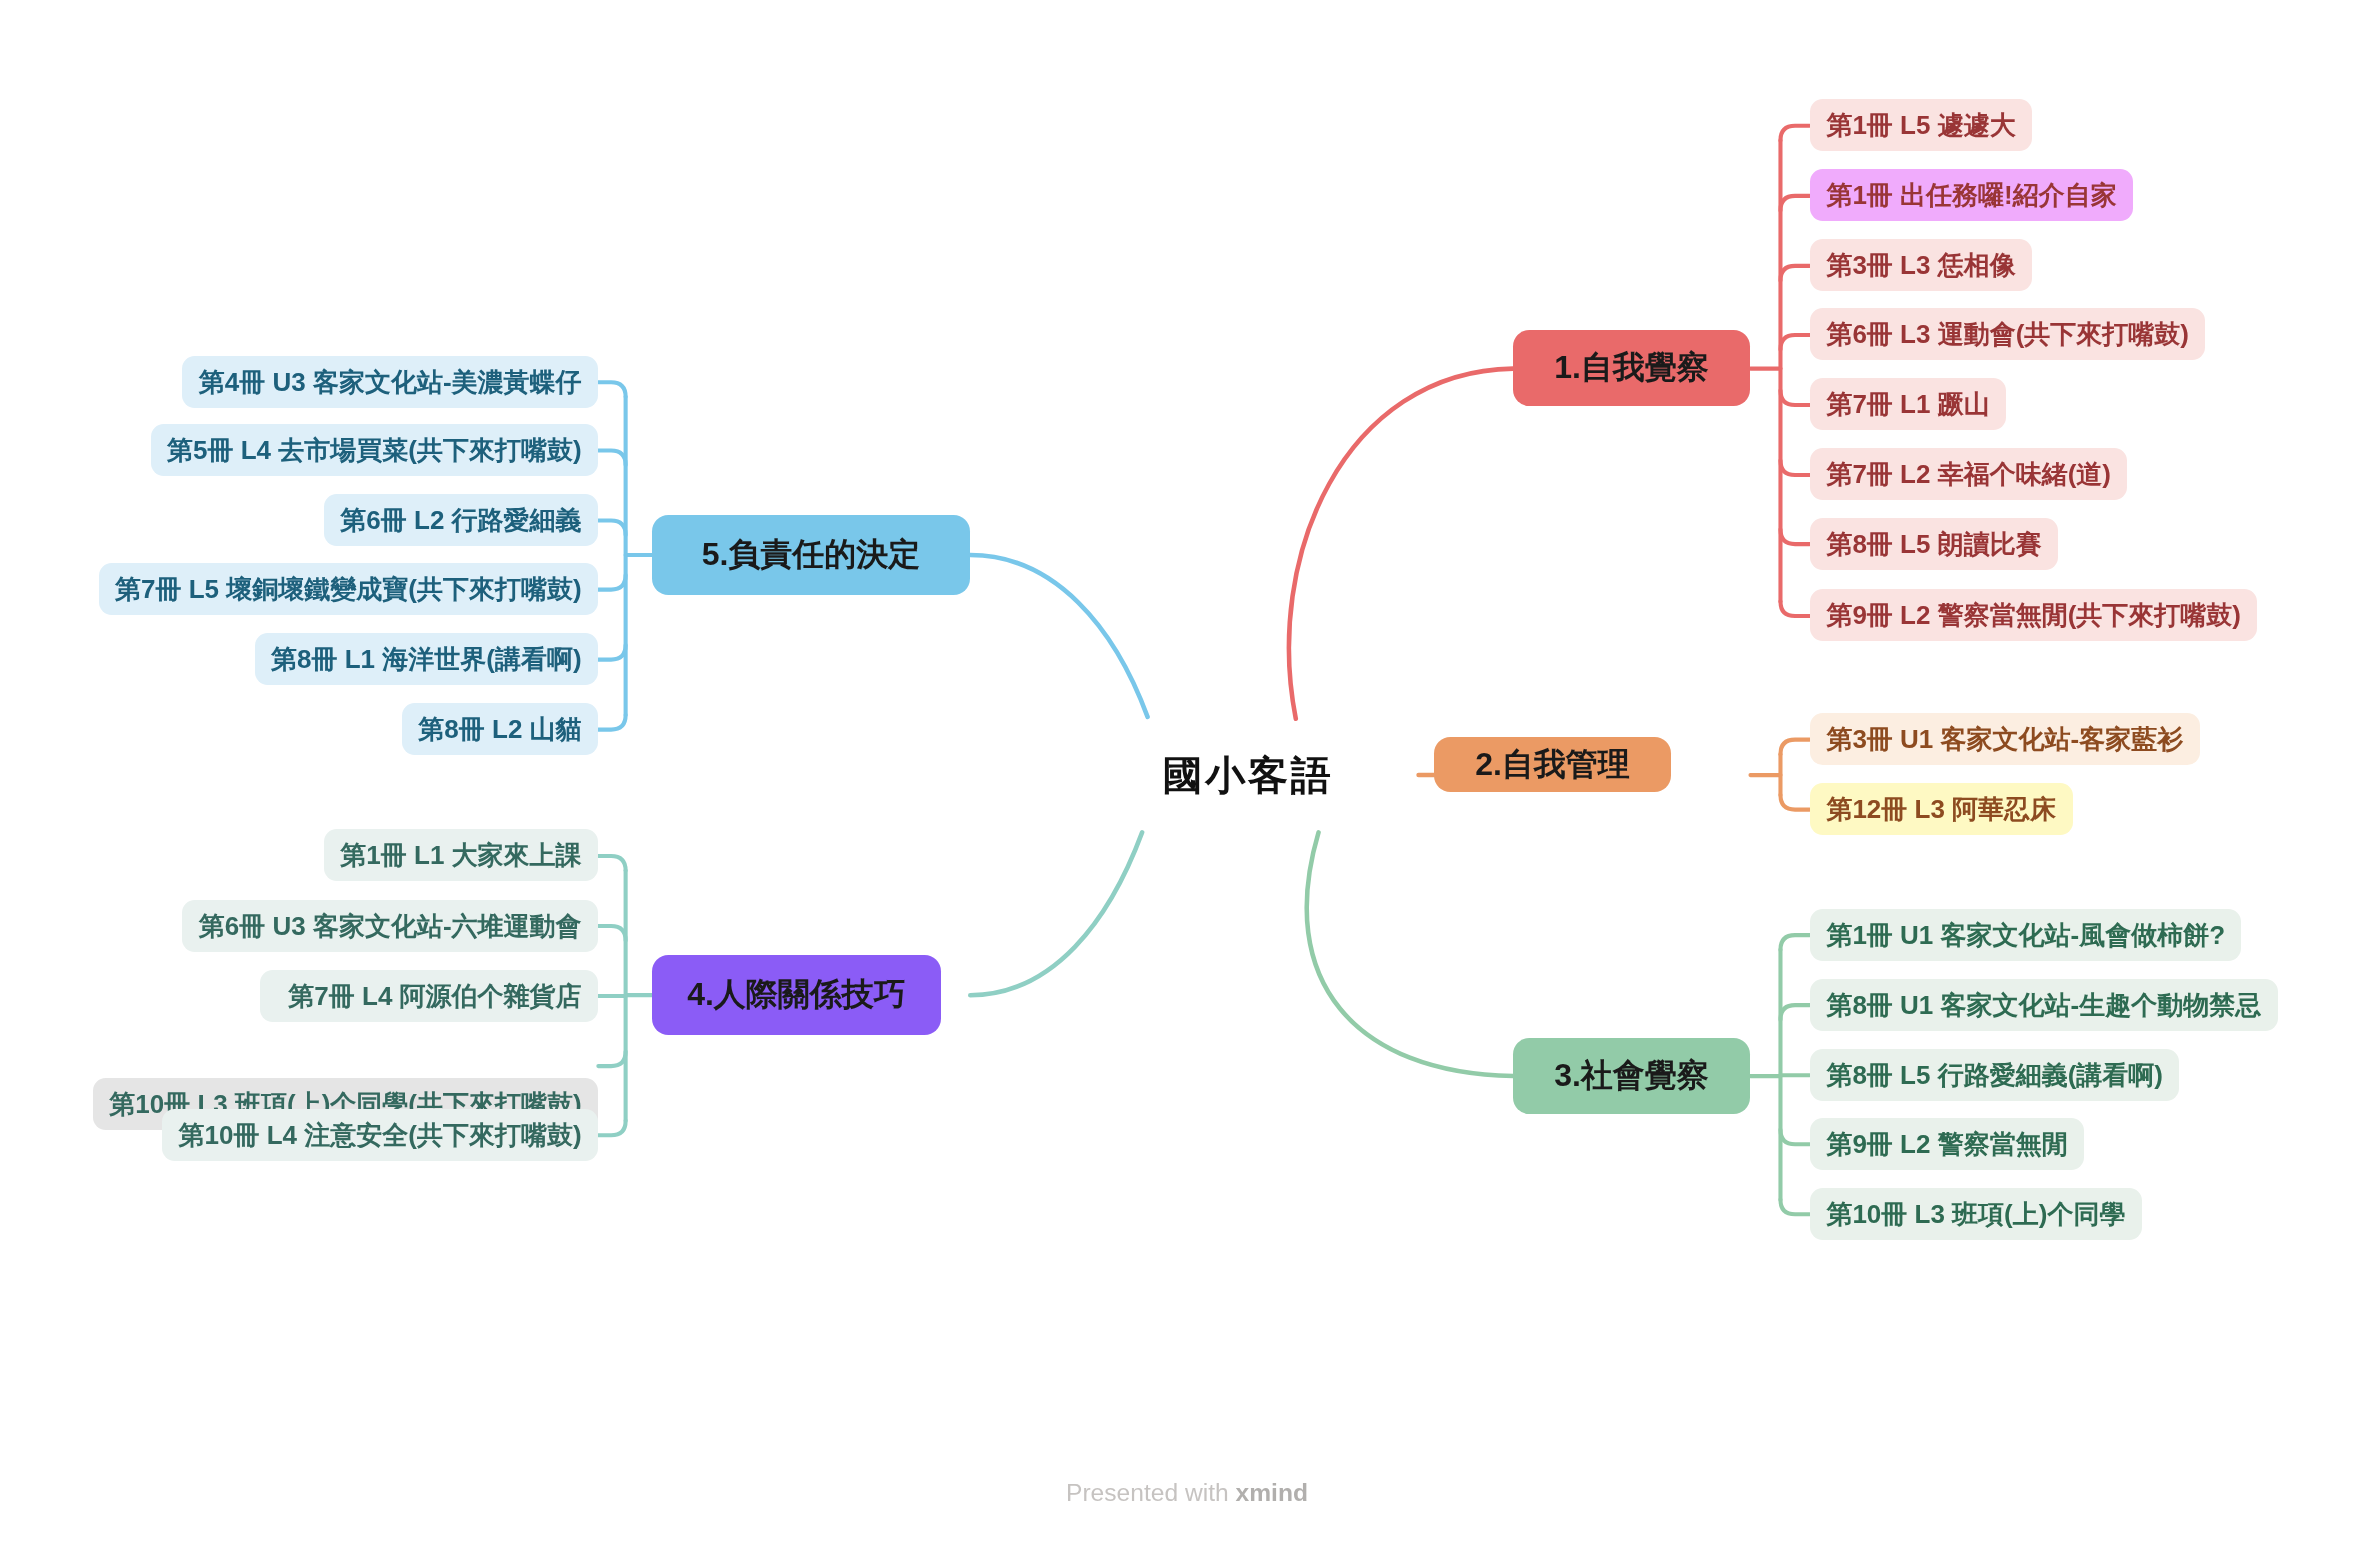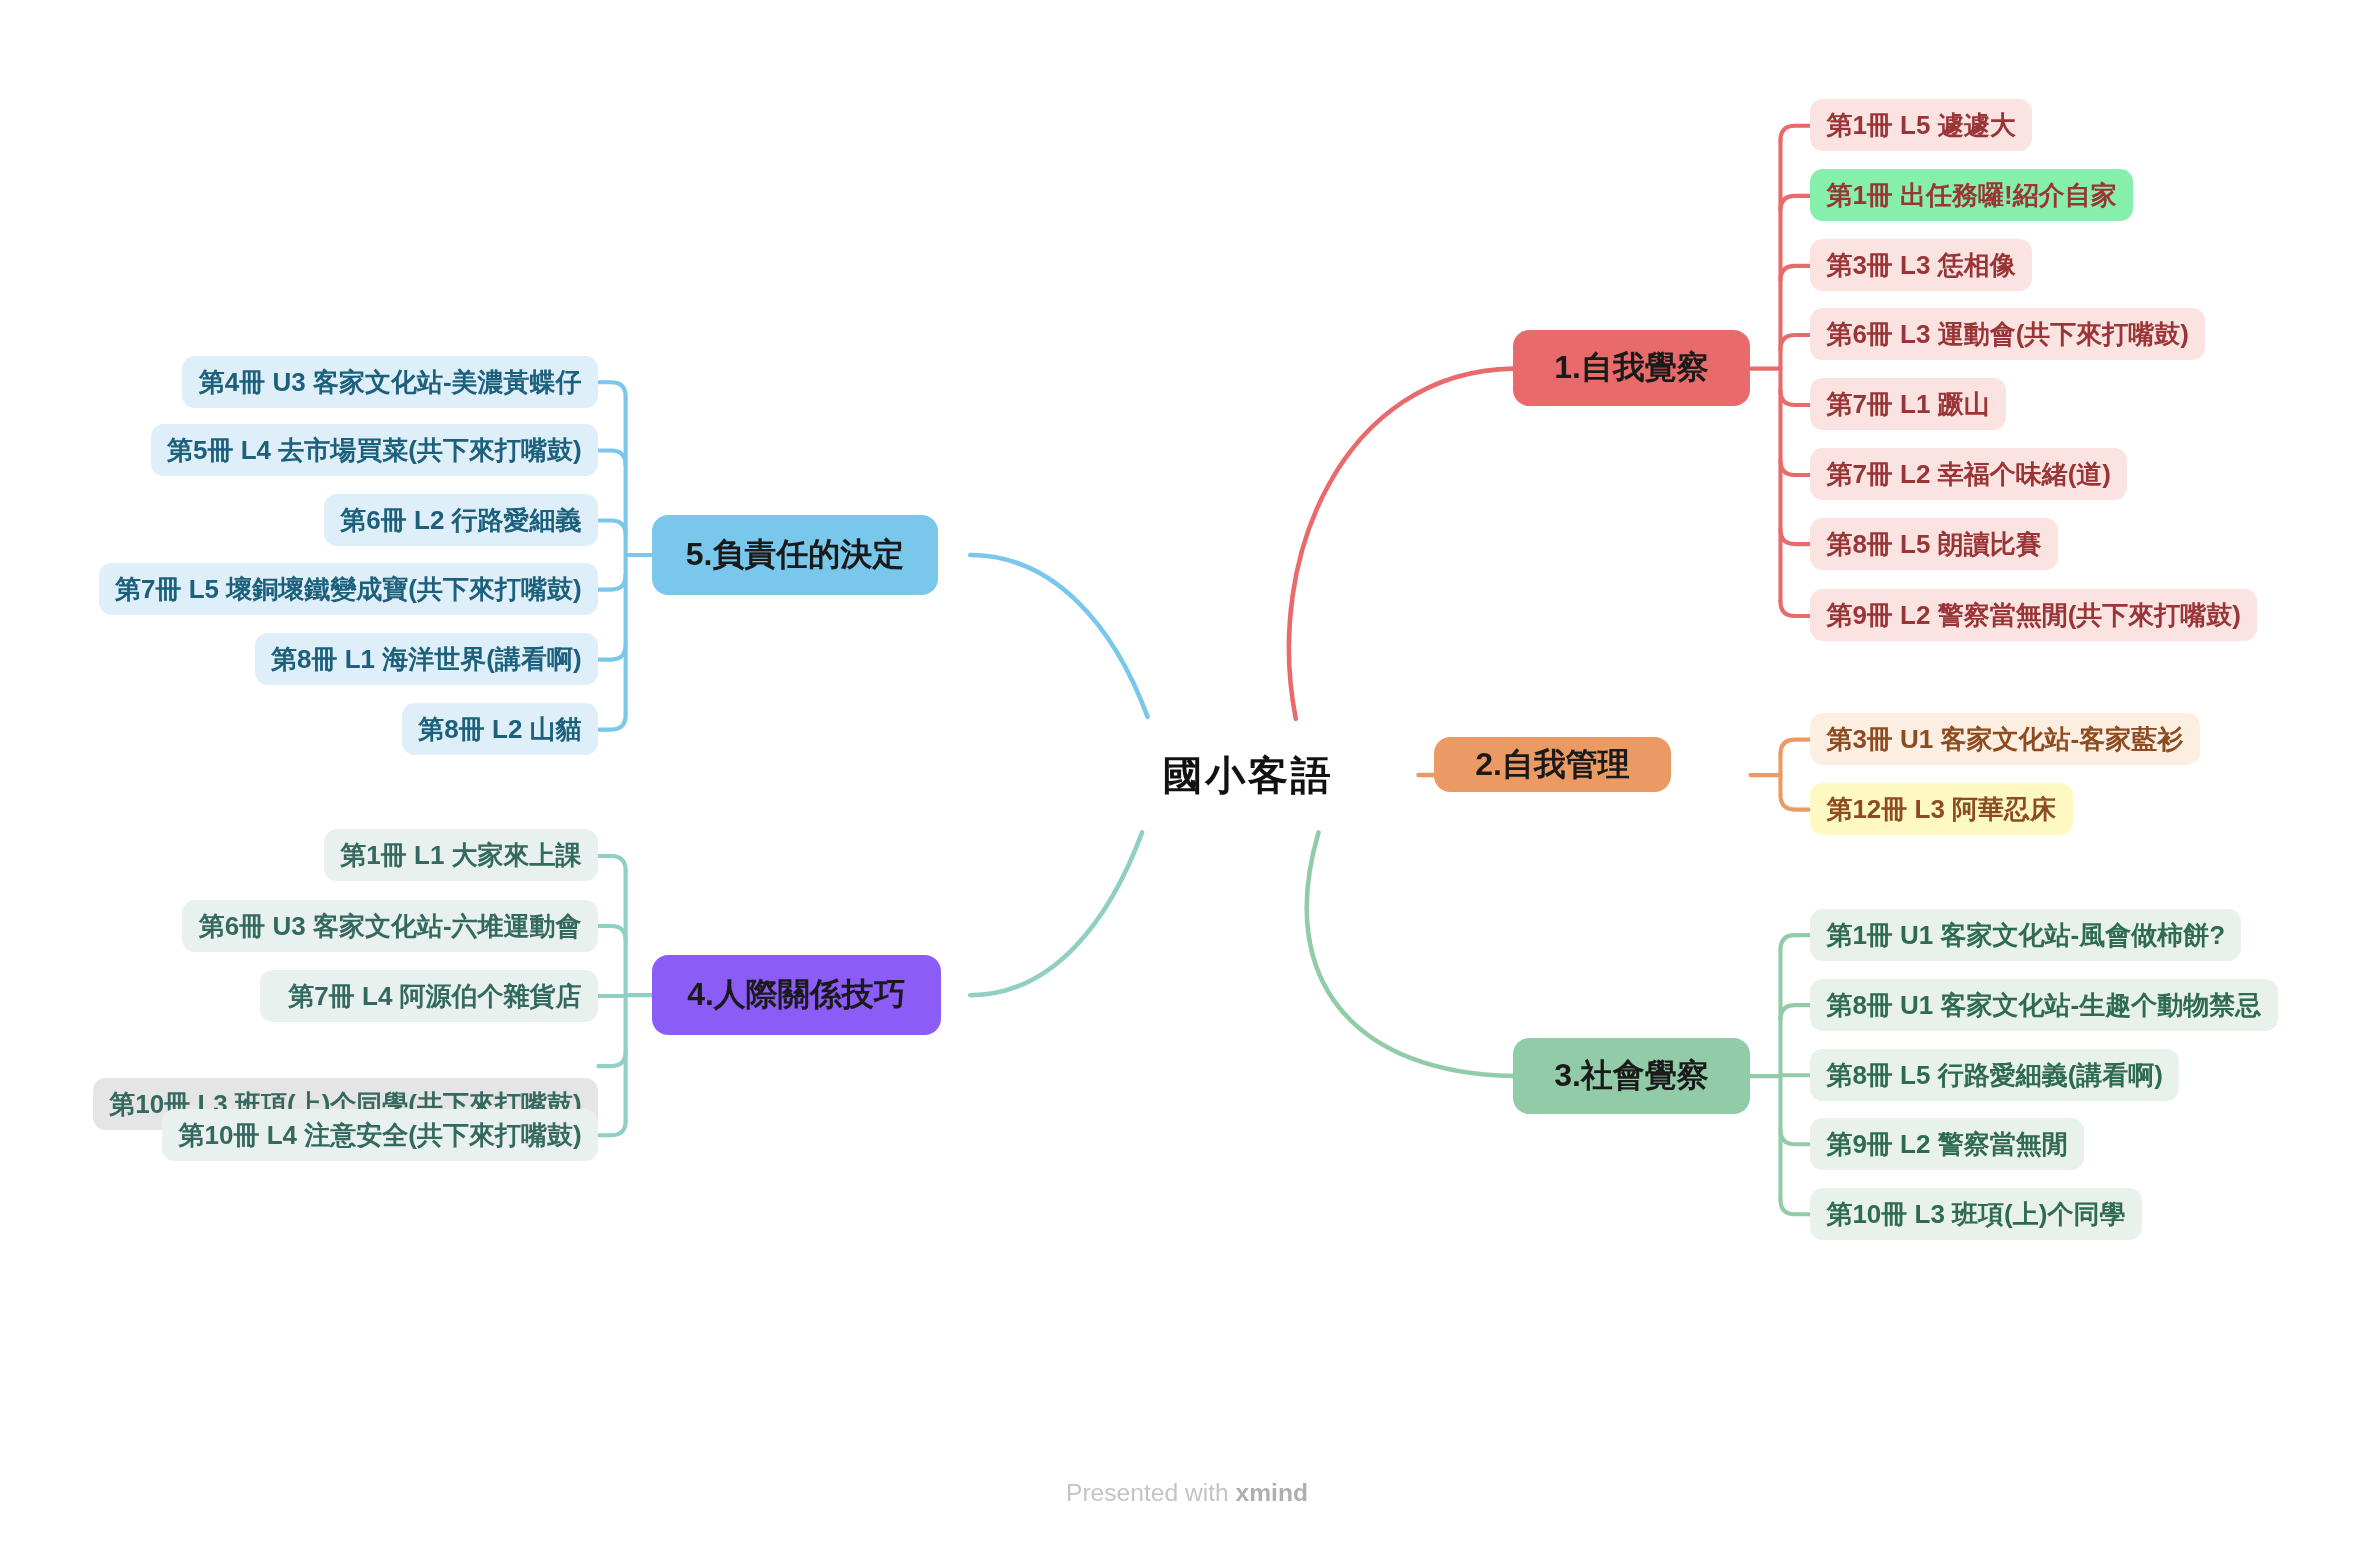--- a/index.html
+++ b/index.html
@@ -128,21 +128,21 @@
       </g>
     </svg>
 
   <div class="central-topic">國小客語</div>
 
   <div class="watermark">
     <span>Presented with </span><span class="brand">xmind</span>
   </div>
 <div class="branch-topic" style="left: 1513px; top: 330px; width: 237px; height: 76px; background: rgb(233, 106, 106);">1.自我覺察</div>
     <div class="subtopic" style="top: 99px; left: 1810px; background: rgb(250, 227, 225); color: rgb(153, 53, 54);">第1冊 L5 遽遽大</div>
-    <div class="subtopic" style="top: 169px; left: 1810px; background: #86efac; color: rgb(153, 53, 54);">第1冊 出任務囉!紹介自家</div>
+    <div class="subtopic" style="top: 169px; left: 1810px; background: #f0abfc; color: rgb(153, 53, 54);">第1冊 出任務囉!紹介自家</div>
     <div class="subtopic" style="top: 239px; left: 1810px; background: rgb(250, 227, 225); color: rgb(153, 53, 54);">第3冊 L3 恁相像</div>
     <div class="subtopic" style="top: 308px; left: 1810px; background: rgb(250, 227, 225); color: rgb(153, 53, 54);">第6冊 L3 運動會(共下來打嘴鼓)</div>
     <div class="subtopic" style="top: 378px; left: 1810px; background: rgb(250, 227, 225); color: rgb(153, 53, 54);">第7冊 L1 蹶山</div>
     <div class="subtopic" style="top: 448px; left: 1810px; background: rgb(250, 227, 225); color: rgb(153, 53, 54);">第7冊 L2 幸福个味緒(道)</div>
     <div class="subtopic" style="top: 518px; left: 1810px; background: rgb(250, 227, 225); color: rgb(153, 53, 54);">第8冊 L5 朗讀比賽</div>
     <div class="subtopic" style="top: 589px; left: 1810px; background: rgb(250, 227, 225); color: rgb(153, 53, 54);">第9冊 L2 警察當無閒(共下來打嘴鼓)</div>
     <div class="branch-topic" style="left: 1434px; top: 737px; width: 237px; height: 55px; background: rgb(235, 154, 100);">2.自我管理</div>
     <div class="subtopic" style="top: 713px; left: 1810px; background: rgb(252, 238, 225); color: rgb(141, 75, 32);">第3冊 U1 客家文化站-客家藍衫</div>
     <div class="subtopic" style="top: 783px; left: 1810px; background: #fef9c3; color: rgb(141, 75, 32);">第12冊 L3 阿華忍床</div>
     <div class="branch-topic" style="left: 1513px; top: 1038px; width: 237px; height: 76px; background: rgb(146, 203, 168);">3.社會覺察</div>
@@ -150,21 +150,21 @@
     <div class="subtopic" style="top: 979px; left: 1810px; background: rgb(233, 241, 235); color: rgb(46, 107, 82);">第8冊 U1 客家文化站-生趣个動物禁忌</div>
     <div class="subtopic" style="top: 1049px; left: 1810px; background: rgb(233, 241, 235); color: rgb(46, 107, 82);">第8冊 L5 行路愛細義(講看啊)</div>
     <div class="subtopic" style="top: 1118px; left: 1810px; background: rgb(233, 241, 235); color: rgb(46, 107, 82);">第9冊 L2 警察當無閒</div>
     <div class="subtopic" style="top: 1188px; left: 1810px; background: rgb(233, 241, 235); color: rgb(46, 107, 82);">第10冊 L3 班項(上)个同學</div>
     <div class="branch-topic" style="left: 652px; top: 955px; width: 289px; height: 80px; background: #8b5cf6;">4.人際關係技巧</div>
     <div class="subtopic" style="top: 829px; right: 1779px; background: rgb(233, 241, 239); color: rgb(52, 105, 95);">第1冊 L1 大家來上課</div>
     <div class="subtopic" style="top: 900px; right: 1779px; background: rgb(233, 241, 239); color: rgb(52, 105, 95);">第6冊 U3 客家文化站-六堆運動會</div>
     <div class="subtopic" style="top: 970px; right: 1779px; background: rgb(233, 241, 239); color: rgb(52, 105, 95); padding-left: 28px;">第7冊 L4 阿源伯个雜貨店</div>
     <div class="subtopic" style="top: 1040px; right: 1779px; background: #e5e5e5; color: rgb(52, 105, 95); margin-top: 38px;">第10冊 L3 班項(上)个同學(共下來打嘴鼓)</div>
     <div class="subtopic" style="top: 1109px; right: 1779px; background: rgb(233, 241, 239); color: rgb(52, 105, 95);">第10冊 L4 注意安全(共下來打嘴鼓)</div>
-    <div class="branch-topic" style="left: 652px; top: 515px; width: 286px; height: 80px; background: rgb(121, 199, 234);">5.負責任的決定</div>
+    <div class="branch-topic" style="left: 652px; top: 515px; width: 318px; height: 80px; background: rgb(121, 199, 234);">5.負責任的決定</div>
     <div class="subtopic" style="top: 356px; right: 1779px; background: rgb(222, 239, 249); color: rgb(29, 96, 124);">第4冊 U3 客家文化站-美濃黃蝶仔</div>
     <div class="subtopic" style="top: 424px; right: 1779px; background: rgb(222, 239, 249); color: rgb(29, 96, 124);">第5冊 L4 去市場買菜(共下來打嘴鼓)</div>
     <div class="subtopic" style="top: 494px; right: 1779px; background: rgb(222, 239, 249); color: rgb(29, 96, 124);">第6冊 L2 行路愛細義</div>
     <div class="subtopic" style="top: 563px; right: 1779px; background: rgb(222, 239, 249); color: rgb(29, 96, 124);">第7冊 L5 壞銅壞鐵變成寶(共下來打嘴鼓)</div>
     <div class="subtopic" style="top: 633px; right: 1779px; background: rgb(222, 239, 249); color: rgb(29, 96, 124);">第8冊 L1 海洋世界(講看啊)</div>
     <div class="subtopic" style="top: 703px; right: 1779px; background: rgb(222, 239, 249); color: rgb(29, 96, 124);">第8冊 L2 山貓</div>
   </div>
 
 
 </body></html>

